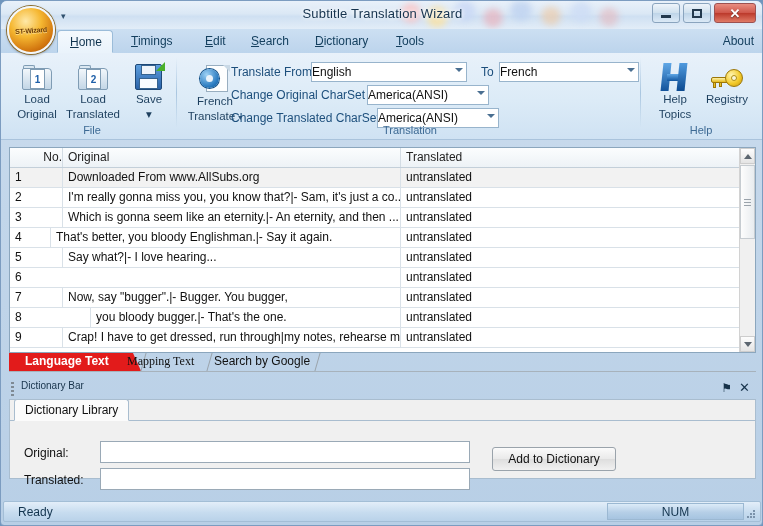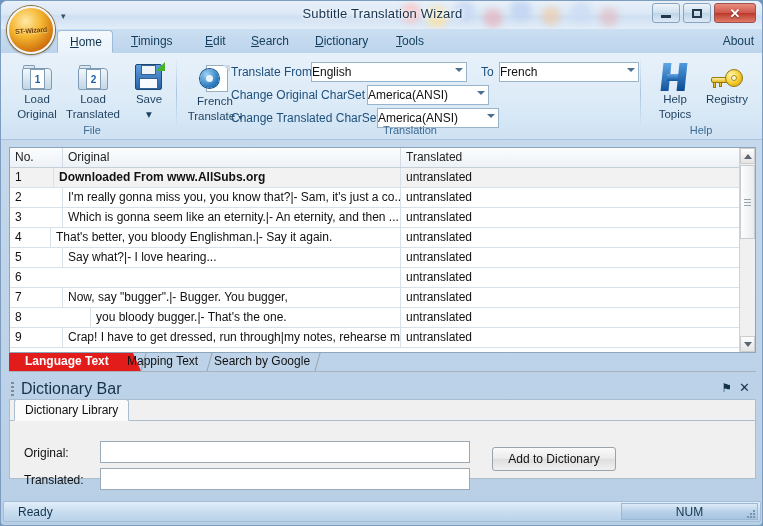--- a/index.html
+++ b/index.html
@@ -173,41 +173,41 @@
   .btab{position:absolute;top:0;height:18px;line-height:17px;font-size:12px;color:#111;cursor:default;white-space:nowrap;}
   .btab.sel{color:#fff;font-weight:bold;}
   .btab-bg{position:absolute;left:0;top:0;height:18px;background:#e21b1b;}
   .btab-slant{position:absolute;top:0;width:0;height:0;border-bottom:18px solid #e21b1b;border-right:8px solid transparent;}
   .btab-line{position:absolute;top:0;width:1px;height:18px;background:#9aa3ab;transform:skewX(-16deg);}
   #btabs-underline{position:absolute;left:0;top:18px;width:747px;height:1px;background:#a7b2bc;}
   
   #dockbar{position:absolute;left:8px;top:376px;width:747px;height:24px;}
   #dockgrip{position:absolute;left:2px;top:5px;width:3px;height:14px;
     background:repeating-linear-gradient(to bottom,#7f8a94 0 2px,transparent 2px 4px);}
-  #docktitle{position:absolute;left:12px;top:3px;font-size:16px;color:#16324a;}
+  #docktitle{position:absolute;left:12px;top:3px;font-size:10px;color:#16324a;}
   #pin-icon{position:absolute;right:24px;top:4px;font-size:12px;color:#16324a;}
   #dock-close{position:absolute;right:6px;top:3px;font-size:13px;color:#16324a;}
   #dockpanel{position:absolute;left:8px;top:398px;width:747px;height:80px;
     box-sizing:border-box;background:#f0f0f0;border:1px solid #a9bdcf;}
   #libtab{position:absolute;left:4px;top:-1px;height:22px;line-height:21px;padding:0 10px;
     background:#fbfbfb;border:1px solid #a9bdcf;border-bottom:1px solid #fbfbfb;border-radius:3px 3px 0 0;
     font-size:12px;color:#111;box-sizing:border-box;}
   #tabline{position:absolute;left:0;top:20px;width:745px;height:1px;background:#a9bdcf;}
   .flabel{position:absolute;font-size:12px;color:#111;}
   .ftext{position:absolute;height:22px;box-sizing:border-box;background:#fff;border:1px solid #9aa9b6;}
   #addbtn{position:absolute;left:482px;top:47px;width:124px;height:24px;box-sizing:border-box;
     background:linear-gradient(to bottom,#fbfbfb,#eaeaea 48%,#dedede 52%,#f1f1f1);
     border:1px solid #9aa3ab;border-radius:3px;font-size:12px;color:#111;
     display:flex;align-items:center;justify-content:center;}
   
   #statusbar{position:absolute;left:2px;bottom:3px;width:758px;height:21px;
     background:linear-gradient(to bottom,#e3eef9,#c7dcef 55%,#b9d2e9);
     border:1px solid #a3bed6;box-sizing:border-box;border-radius:2px;}
   #status-ready{position:absolute;left:14px;top:3px;font-size:12px;color:#13344e;}
-  #status-num{position:absolute;right:2px;top:1px;width:137px;height:17px;line-height:17px;text-align:center;
+  #status-num{position:absolute;right:16px;top:1px;width:137px;height:17px;line-height:17px;text-align:center;
     background:linear-gradient(to bottom,#dcebf8,#b6cfe7 55%,#a6c4e0);
     border:1px solid #9bb8d2;box-sizing:border-box;font-size:12px;color:#13344e;}
   #status-grip{position:absolute;right:4px;bottom:2px;width:10px;height:10px;
     background:
       radial-gradient(circle at 2px 8px,#7b93ab 1px,transparent 1.3px),
       radial-gradient(circle at 5px 8px,#7b93ab 1px,transparent 1.3px),
       radial-gradient(circle at 8px 8px,#7b93ab 1px,transparent 1.3px),
       radial-gradient(circle at 5px 5px,#7b93ab 1px,transparent 1.3px),
       radial-gradient(circle at 8px 5px,#7b93ab 1px,transparent 1.3px),
       radial-gradient(circle at 8px 2px,#7b93ab 1px,transparent 1.3px);}
@@ -355,29 +355,29 @@
             </div>
         </div>
         <span class="lbl">Registry</span>
       </div>
       <div class="gtitle">Help</div>
     </div>
   </div>
 
   <div id="gridwrap">
     <div id="gridhead">
-      <div class="hcell" style="left:0;width:52px;">No.</div>
+      <div class="hcell" style="left:0;width:52px;text-align:right;">No.</div>
       <div class="hcell b" style="left:52px;width:338px;">Original</div>
       <div class="hcell b" style="left:390px;width:341px;">Translated</div>
     </div>
 
     <div id="rows-container">
         <div class="row alt" style="top: 20px;">
           <div class="cell" style="left: 0px; width: 52px;">1</div>
-          <div class="cell b" style="left: 43px; width: 338px; font-weight: bold;">Downloaded From www.AllSubs.org</div>
+          <div class="cell b" style="left: 52px; width: 338px;">Downloaded From www.AllSubs.org</div>
           <div class="cell b" style="left: 390px; width: 341px;">untranslated</div>
         </div>
         <div class="row" style="top: 40px;">
           <div class="cell" style="left: 0px; width: 52px;">2</div>
           <div class="cell b" style="left: 52px; width: 338px;">I'm really gonna miss you, you know that?|- Sam, it's just a co...</div>
           <div class="cell b" style="left: 390px; width: 341px;">untranslated</div>
         </div>
         <div class="row" style="top: 60px;">
           <div class="cell" style="left: 0px; width: 52px;">3</div>
           <div class="cell b" style="left: 52px; width: 338px;">Which is gonna seem like an eternity.|- An eternity, and then ...</div>
@@ -425,21 +425,21 @@
           <div class="sarrow-dn"></div>
         </div>
     </div>
   </div>
 
   <div id="btabs">
     <div class="btab-bg" style="width:124px;"></div>
     <div class="btab-slant" style="left:124px;"></div>
     <div class="btab sel" style="left:16px;">Language Text</div>
     <div class="btab-line" style="left:134px;"></div>
-    <div class="btab" style="left:118px;">Mapping Text</div>
+    <div class="btab" style="left:118px;font-family:Liberation Serif, serif;">Mapping Text</div>
     <div class="btab-line" style="left:200px;"></div>
     <div class="btab" style="left:205px;">Search by Google</div>
     <div class="btab-line" style="left:308px;"></div>
     <div id="btabs-underline"></div>
   </div>
 
   <div id="dockbar">
     <div id="dockgrip"></div>
     <div id="docktitle">Dictionary Bar</div>
     <div id="pin-icon">⚑</div>

